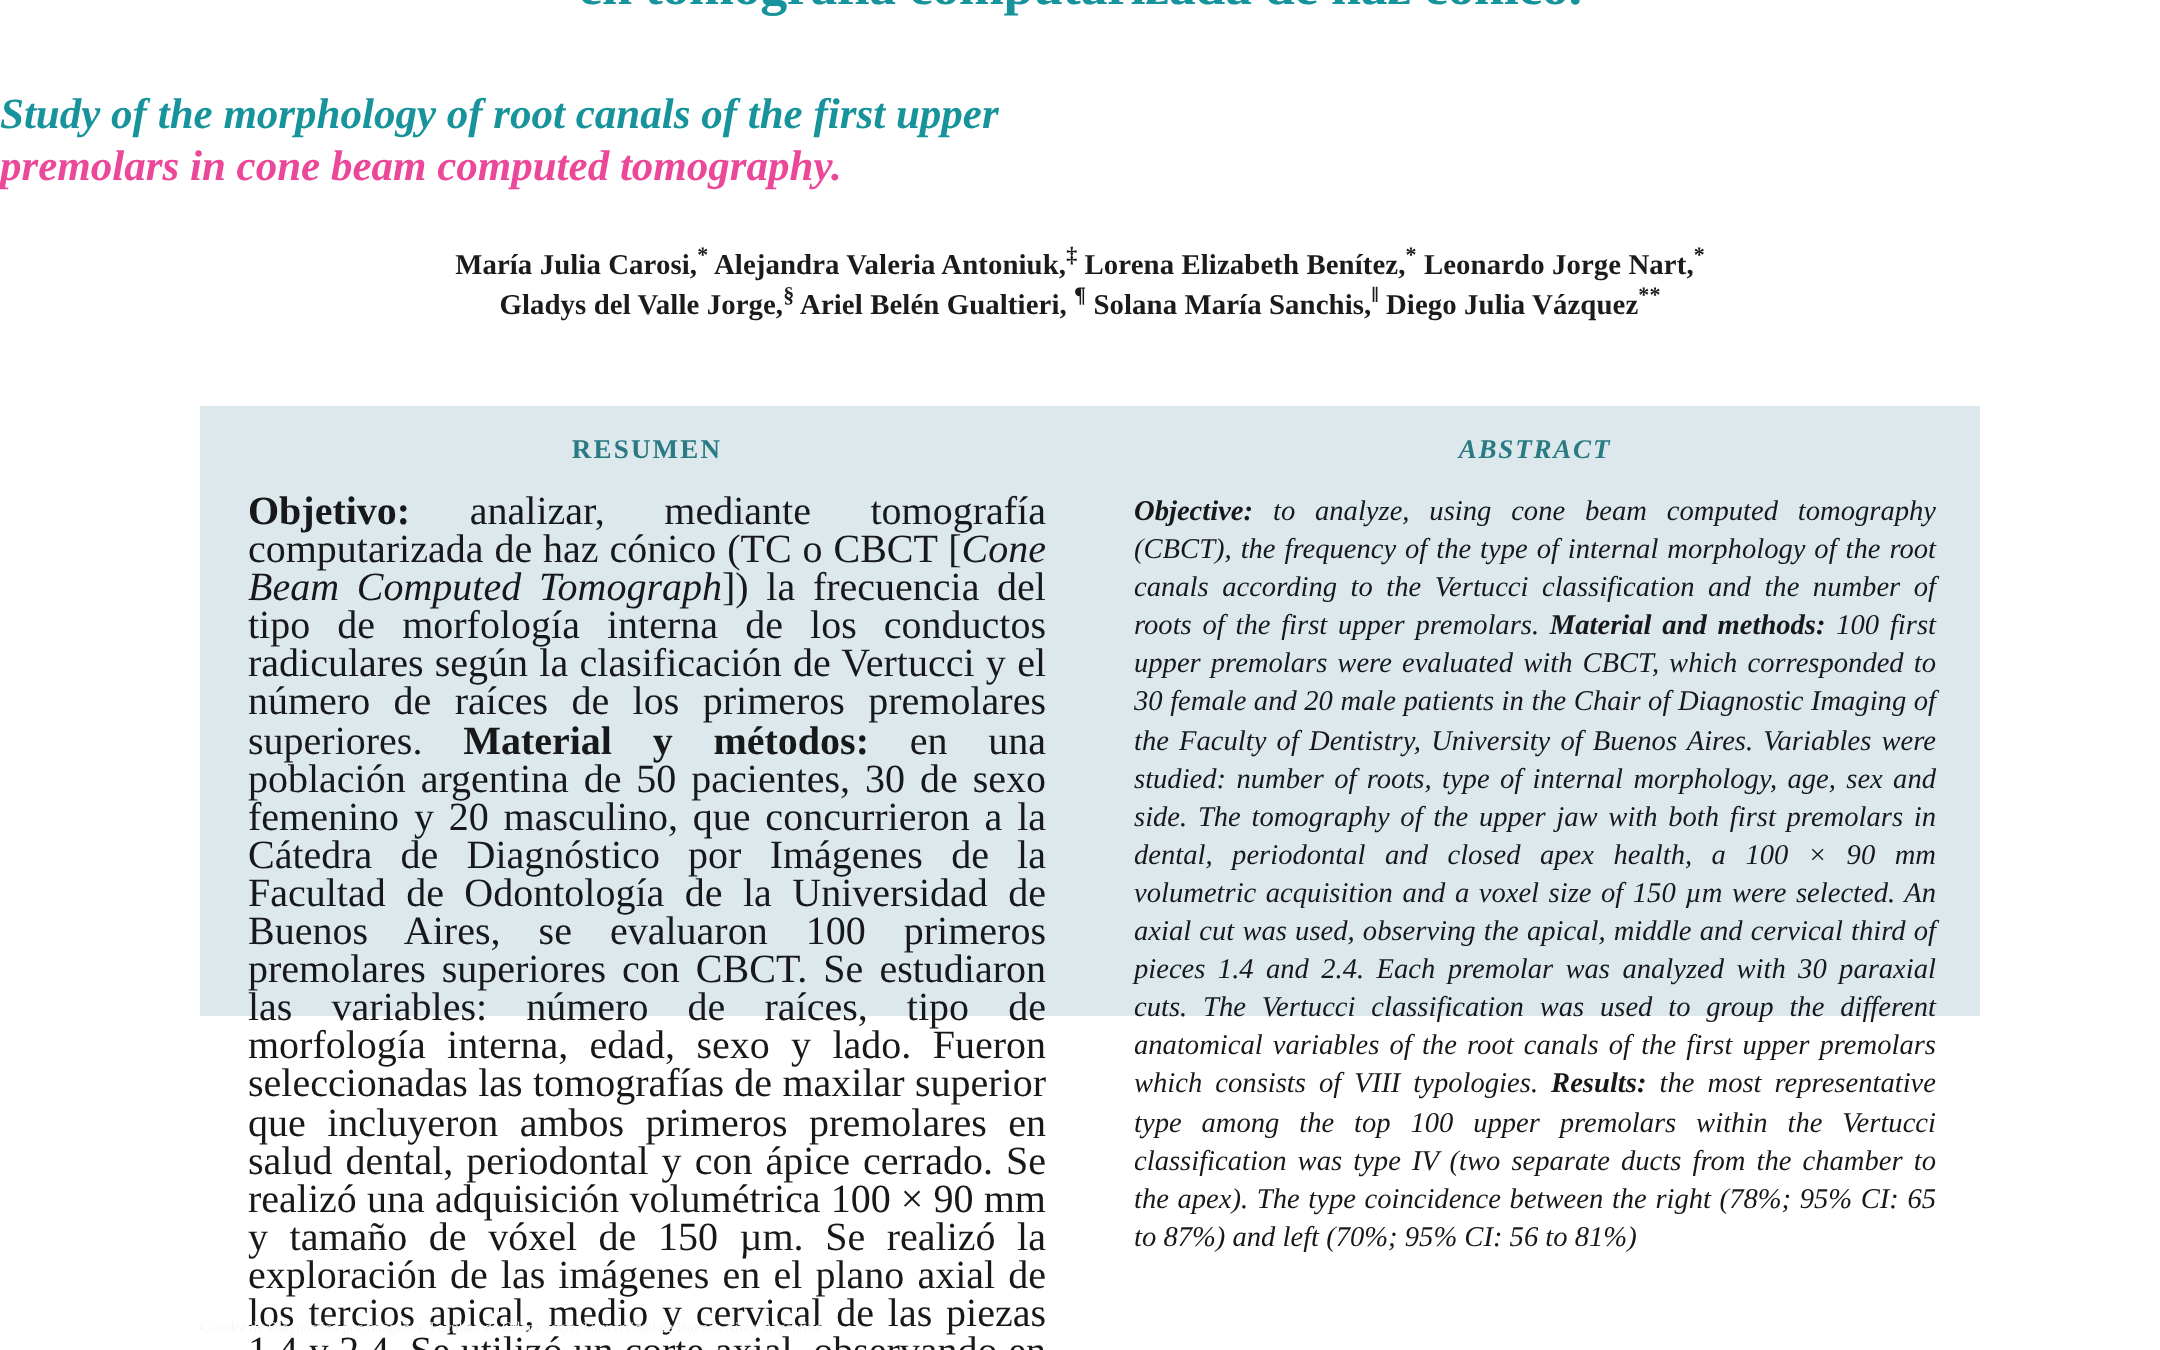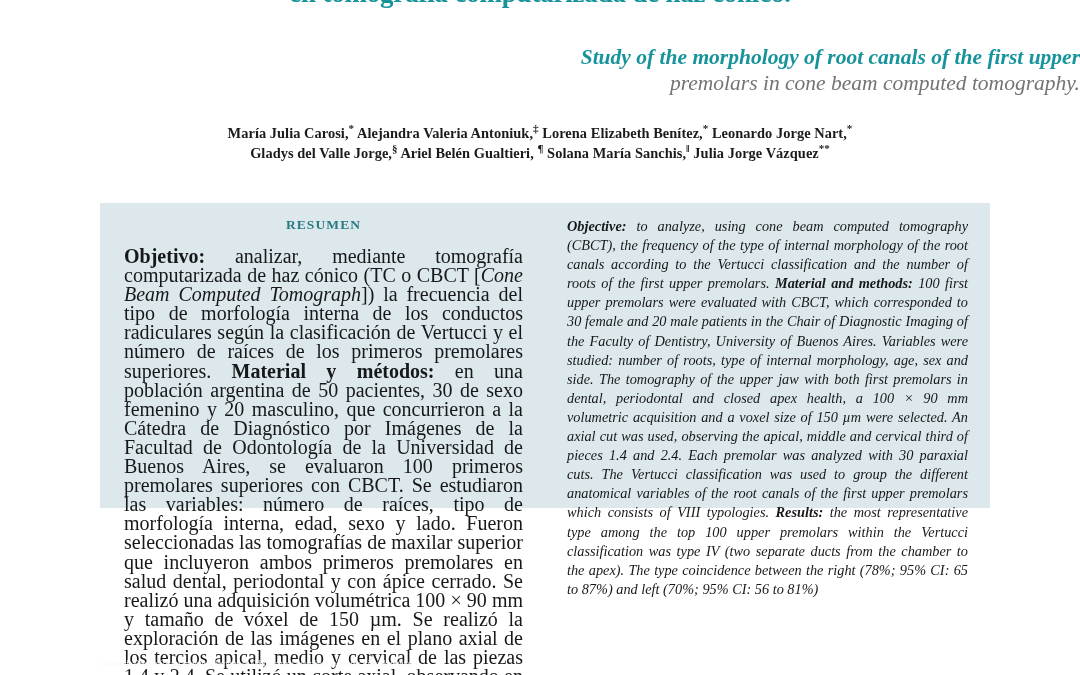--- a/index.html
+++ b/index.html
@@ -121,40 +121,41 @@
     overflow: hidden;
   }
 </style>
 </head>
 <body>
 
 <div class="title-block">
   <h1 class="title-es">en tomografía computarizada de haz cónico.</h1>
 </div>
 
-<div style="position:absolute;top:44px;left:0;width:1080px;text-align:right;">
+<div style="position:absolute;top:44px;left:0;width:1080px;text-align:left;">
   <div style="font-family:'Liberation Serif',serif;font-weight:bold;font-style:italic;font-size:21.5px;line-height:26px;color:#17939b;">Study of the morphology of root canals of the first upper</div>
-  <div style="font-family:'Liberation Serif',serif;font-weight:normal;font-style:italic;font-size:21.5px;line-height:26px;color:#737373;">premolars in cone beam computed tomography.</div>
+  <div style="font-family:'Liberation Serif',serif;font-weight:bold;font-style:italic;font-size:21.5px;line-height:26px;color:#ec4899;">premolars in cone beam computed tomography.</div>
 </div>
 
 <div class="authors">
   <span class="line">
     <span>María Julia Carosi,</span><sup class="mark">*</sup><span> Alejandra Valeria Antoniuk,</span><sup class="mark">‡</sup><span> Lorena Elizabeth Benítez,</span><sup class="mark">*</sup><span> Leonardo Jorge Nart,</span><sup class="mark">*</sup>
   </span>
   <span class="line">
-    <span>Gladys del Valle Jorge,</span><sup class="mark">§</sup><span> Ariel Belén Gualtieri, </span><sup class="mark">¶</sup><span> Solana María Sanchis,</span><sup class="mark">‖</sup><span> Julia Jorge Vázquez</span><sup class="mark">**</sup>
+    <span>Gladys del Valle Jorge,</span><sup class="mark">§</sup><span> Ariel Belén Gualtieri, </span><sup class="mark">¶</sup><span> Solana María Sanchis,</span><sup class="mark">‖</sup><span> Diego Julia Vázquez</span><sup class="mark">**</sup>
   </span>
 </div>
 
 <div class="abstract-box">
 
   <div class="col col-left">
     <div class="sec-head">RESUMEN</div>
     <p class="body-text"><b>Objetivo:</b><span> analizar, mediante tomografía computarizada de haz cónico (TC o CBCT [</span><i>Cone Beam Computed Tomograph</i><span>]) la frecuencia del tipo de morfología interna de los conductos radiculares según la clasificación de Vertucci y el número de raíces de los primeros premolares superiores. </span><b>Material y métodos:</b><span> en una población argentina de 50 pacientes, 30 de sexo femenino y 20 masculino, que concurrieron a la Cátedra de Diagnóstico por Imágenes de la Facultad de Odontología de la Universidad de Buenos Aires, se evaluaron 100 primeros premolares superiores con CBCT. Se estudiaron las variables: número de raíces, tipo de morfología interna, edad, sexo y lado. Fueron seleccionadas las tomografías de maxilar superior que incluyeron ambos primeros premolares en salud dental, periodontal y con ápice cerrado. Se realizó una adquisición volumétrica 100 × 90 mm y tamaño de vóxel de 150 µm. Se realizó la exploración de las imágenes en el plano axial de los tercios apical, medio y cervical de las piezas 1.4 y 2.4. Se utilizó un corte axial, observando en él, el tercio apical, medio y cervical de las piezas 1.4 y 2.4. Cada premolar fue analizado con 30 cortes transversales. Se utilizó la clasificación de Vertucci para agrupar las distintas variables anatómicas de los conductos radiculares de</span></p>
   </div>
 
   <div class="col col-right">
+    <div class="sec-head en">ABSTRACT</div>
     <p class="body-text en"><b>Objective:</b><span> to analyze, using cone beam computed tomography (CBCT), the frequency of the type of internal morphology of the root canals according to the Vertucci classification and the number of roots of the first upper premolars. </span><b>Material and methods:</b><span> 100 first upper premolars were evaluated with CBCT, which corresponded to 30 female and 20 male patients in the Chair of Diagnostic Imaging of the Faculty of Dentistry, University of Buenos Aires. Variables were studied: number of roots, type of internal morphology, age, sex and side. The tomography of the upper jaw with both first premolars in dental, periodontal and closed apex health, a 100 × 90 mm volumetric acquisition and a voxel size of 150 µm were selected. An axial cut was used, observing the apical, middle and cervical third of pieces 1.4 and 2.4. Each premolar was analyzed with 30 paraxial cuts. The Vertucci classification was used to group the different anatomical variables of the root canals of the first upper premolars which consists of VIII typologies. </span><b>Results:</b><span> the most representative type among the top 100 upper premolars within the Vertucci classification was type IV (two separate ducts from the chamber to the apex). The type coincidence between the right (78%; 95% CI: 65 to 87%) and left (70%; 95% CI: 56 to 81%)</span></p>
   </div>
 
 </div>
 
 <div class="footnote">Cátedra de Diagnóstico por Imágenes, Facultad de Odontología, Universidad de Buenos Aires, Argentina.</div>
 
 </body></html>

